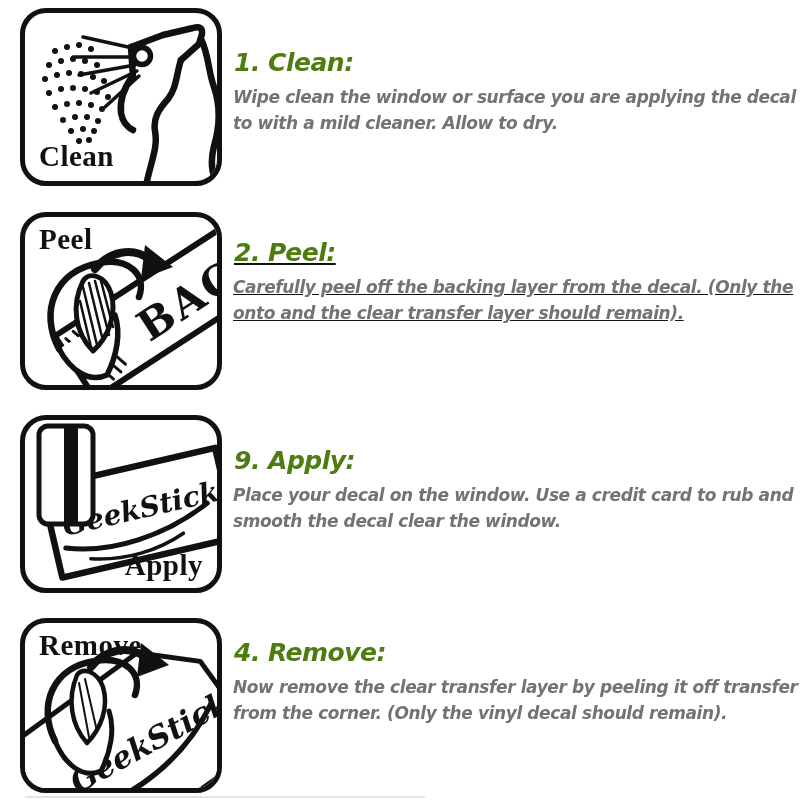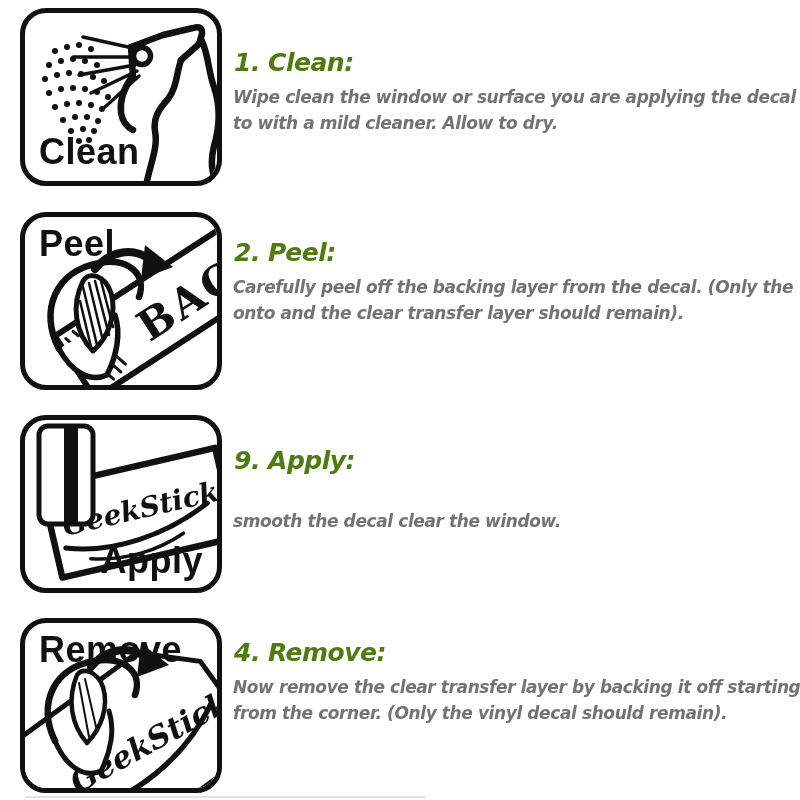--- a/index.html
+++ b/index.html
@@ -7,22 +7,22 @@
     width:800px;height:800px;position:relative;background:#ffffff;
     font-family:"DejaVu Sans",sans-serif;color:#111;overflow:hidden;
   }
   .icon-box{
     position:absolute;left:20px;width:202px;height:178px;
     border:5px solid #111;border-radius:26px;background:#fff;
     overflow:hidden;box-sizing:border-box;
   }
   .icon-box svg{position:absolute;left:0;top:0;}
   .box-label{
-    position:absolute;font-family:Liberation Sans, sans-serif;font-weight:700;
-    font-size:36px;color:#111;letter-spacing:0.5px;
+    position:absolute;font-family:Liberation Serif, serif;font-weight:700;
+    font-size:29px;color:#111;letter-spacing:0.5px;
   }
   .lbl-bottom-left{left:14px;bottom:8px;}
   .lbl-top-left{left:14px;top:6px;}
   .lbl-bottom-right{right:14px;bottom:6px;}
   .step-text{position:absolute;left:233px;width:560px;}
   .step-heading{
     margin:0 0 7px 1px;font:italic 700 25px "DejaVu Sans",sans-serif;
     letter-spacing:-0.5px;color:#4d7c0f;
   }
   .step-body{
@@ -127,21 +127,21 @@
         <path d="M70,64 L84,118"></path>
         <path d="M76,64 L88,110"></path>
         <path d="M55,84 L66,130"></path>
     </g>
     <path d="M34,132 C14,94 30,54 74,46 C104,40 122,58 114,80" class="ink" stroke-width="6.5"></path>
     <path d="M70,52 C84,34 108,30 124,42" class="ink" stroke-width="8"></path>
     <polygon points="120,28 148,50 116,62" fill="#111"></polygon>
   </svg>
   <span class="box-label lbl-top-left">Peel</span>
 </div>
-<div class="step-text" style="top:238px;">
+<div class="step-text" style="top:238px;text-decoration:underline;">
   <h2 class="step-heading">2. Peel:</h2>
   <p class="step-body"><span>Carefully peel off the backing layer from the decal. (Only the</span><br><span>onto and the clear transfer layer should remain).</span></p>
 </div>
 
 <div class="icon-box" style="top:415px;">
   <svg width="192" height="168" viewBox="0 0 192 168">
 
     <g transform="rotate(-13 100 100)">
       <rect x="26" y="50" width="178" height="92" class="ink fillwhite" stroke-width="6.5"></rect>
       <text x="38" y="102" font-family="DejaVu Serif, serif" font-style="italic" font-weight="700" font-size="28">GeekSticker</text>
@@ -151,21 +151,21 @@
 
     <g>
       <rect x="14" y="6" rx="9" width="54" height="98" class="ink fillwhite" stroke-width="5"></rect>
       <rect x="39" y="8" width="14" height="94" fill="#111"></rect>
     </g>
   </svg>
   <span class="box-label lbl-bottom-right">Apply</span>
 </div>
 <div class="step-text" style="top:446px;">
   <h2 class="step-heading">9. Apply:</h2>
-  <p class="step-body"><br><span>smooth the decal clear the window.</span></p>
+  <p class="step-body"><span>Place your decal on the window. Use a credit card to rub and</span><br><span>smooth the decal clear the window.</span></p>
 </div>
 
 <div class="icon-box" style="top:618px;height:175px;">
   <svg width="192" height="165" viewBox="0 0 192 165">
 
     <g transform="rotate(-36 96 96)">
       <polygon points="-28,52 148,52 194,96 194,200 -28,200" class="ink fillwhite" stroke-width="5"></polygon>
     </g>
 
     <g transform="rotate(-29 110 130)">
@@ -180,16 +180,16 @@
         <path d="M60,56 L72,108"></path>
     </g>
     <path d="M30,118 C12,82 28,44 70,38 C100,33 118,50 110,72" class="ink" stroke-width="6.5"></path>
     <path d="M66,44 C80,26 104,22 120,34" class="ink" stroke-width="8"></path>
     <polygon points="116,20 144,42 112,54" fill="#111"></polygon>
   </svg>
   <span class="box-label lbl-top-left">Remove</span>
 </div>
 <div class="step-text" style="top:638px;">
   <h2 class="step-heading">4. Remove:</h2>
-  <p class="step-body"><span>Now remove the clear transfer layer by backing it off starting</span><br><span>from the corner. (Only the vinyl decal should remain).</span></p>
+  <p class="step-body"><span>Now remove the clear transfer layer by peeling it off transfer</span><br><span>from the corner. (Only the vinyl decal should remain).</span></p>
 </div>
 
 <div class="bottom-artifact"></div>
 
 </body></html>

